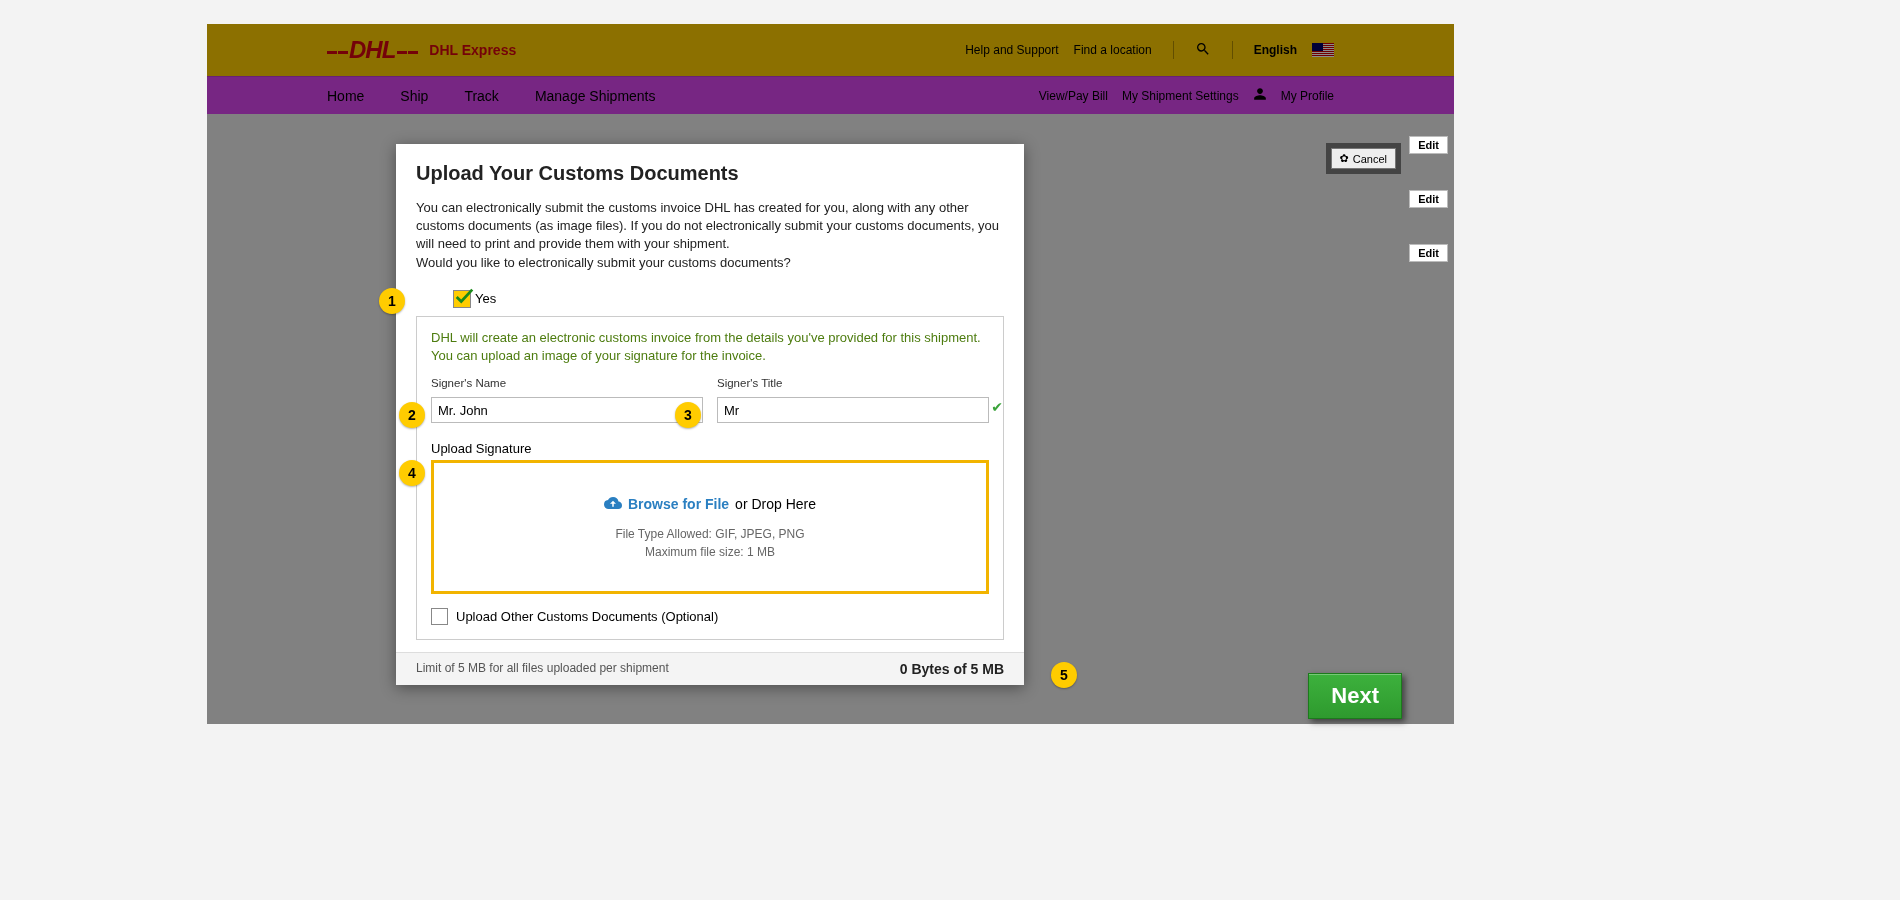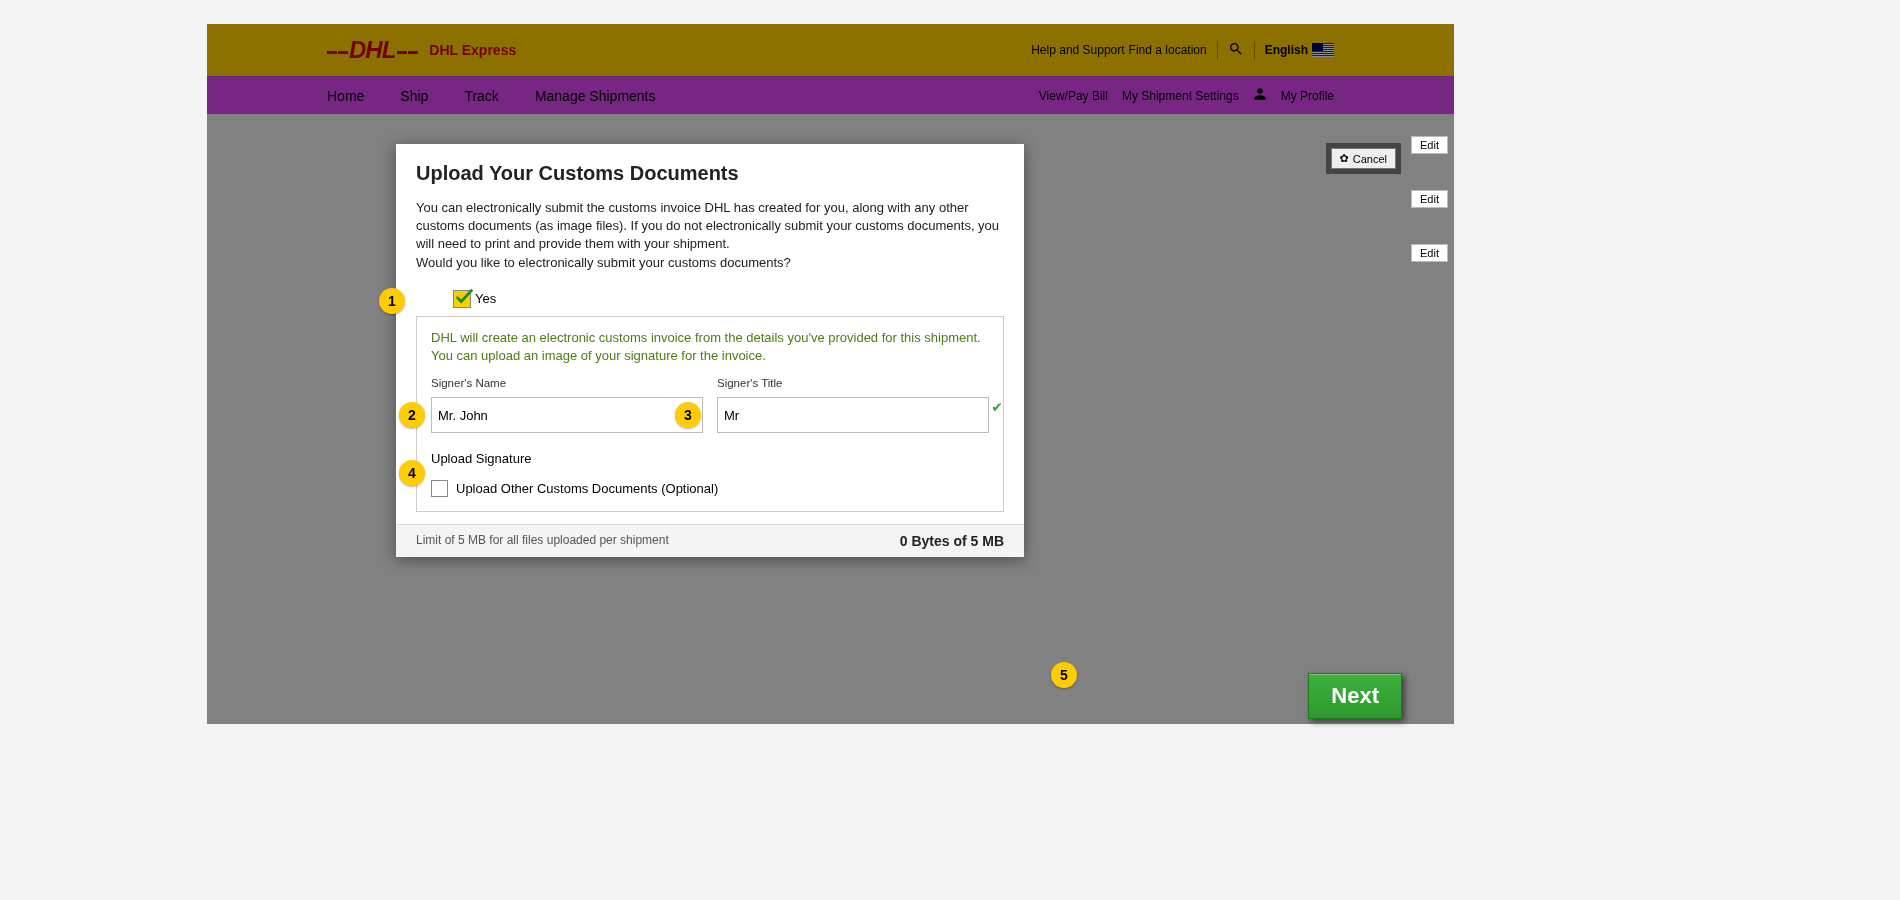--- a/index.html
+++ b/index.html
@@ -4,48 +4,48 @@
 <style>
   * { box-sizing: border-box; margin: 0; padding: 0; font-family: Arial, Helvetica, sans-serif; }
   body { background: #f3f3f3; width: 1900px; height: 900px; overflow: hidden; position: relative; }
   .app-shell { position: absolute; left: 207px; top: 24px; width: 1247px; height: 700px; background: #2a2a2a; }
   .overlay { position: absolute; inset: 0; background: rgba(0,0,0,0.45); }
   .topbar { position: relative; height: 52px; background: #ffcc00; display: flex; align-items: center; padding: 0 120px; }
   .overlay-top { position:absolute; left:0; top:0; width:100%; height:90px; background: rgba(0,0,0,0.45); z-index:5; pointer-events:none; }
   .dhl-logo { font-weight: bold; font-style: italic; color: #d40511; font-size: 24px; letter-spacing: -1px; }
   .dhl-logo span.stripe { display:inline-block; width:10px; height:3px; background:#d40511; margin-right:1px; position:relative; top:-4px;}
   .brand-text { color: #d40511; font-weight: bold; margin-left: 10px; font-size: 14px; }
-  .top-right { margin-left: auto; display: flex; align-items: center; gap: 4px; font-size: 12px; }
+  .top-right { margin-left: auto; display: flex; align-items: center; gap: 15px; font-size: 12px; }
   .top-right span { cursor: pointer; }
   .vsep { width:1px; height:18px; background: rgba(0,0,0,0.3); margin: 0 6px;}
   .search-ico svg, .prof-ico svg { fill:#000; }
   .flag { width:22px; height:14px; background: linear-gradient(to bottom,#cc0001 0 7%,#fff 7% 14%,#cc0001 14% 21%,#fff 21% 28%,#cc0001 28% 35%,#fff 35% 42%,#cc0001 42% 49%,#fff 49% 56%,#cc0001 56% 63%,#fff 63% 70%,#cc0001 70% 77%,#fff 77% 84%,#cc0001 84% 91%,#fff 91% 100%); position:relative;}
   .flag::before{content:"";position:absolute;left:0;top:0;width:11px;height:8px;background:#010066;}
   .navbar { position: relative; height: 38px; background: #d946ef; border-top: 1px solid rgba(0,0,0,0.12); display:flex; align-items:center; padding: 0 120px; font-size:14px;}
   .navbar .navitem { margin-right: 36px; cursor:pointer;}
   .nav-right { margin-left:auto; display:flex; align-items:center; gap:14px; font-size:12px;}
   .content-bg { position:relative; height: calc(100% - 90px); background: #ebebeb; }
   .side-buttons { position:absolute; right:6px; top:22px; display:flex; flex-direction:column; gap:36px; z-index:2;}
-  .mini-btn { font-size:11px; background:#fff; border:1px solid #bbb; padding:2px 8px; }
+  .mini-btn { font-size:11px; background:#fff; border:1px solid #bbb; padding:2px 8px;font-weight:bold; }
   .cancel-btn-wrap{ position:absolute; right:58px; top:34px; z-index:7;}
   .cancel-btn { background:#eee; border:1px solid #777; padding:3px 8px; font-size:11px; box-shadow:0 0 0 5px #444; display:flex; align-items:center; gap:4px;}
 
   .modal { position:absolute; left:189px; top:120px; width:628px; background:#fff; z-index:10; box-shadow:0 3px 14px rgba(0,0,0,0.4);}
   .modal .mpad { padding: 18px 20px 0 20px;}
   .modal h2 { font-size:20px; font-weight:bold; color:#222; margin-bottom:14px;}
   .modal .prose { font-size:13px; color:#222; line-height:1.4; margin-bottom:18px;}
   .yes-row { display:flex; align-items:center; gap:4px; margin-bottom:8px; font-size:13px;padding-left:37px;}
   .chk-yes { width:18px; height:18px; border:1px solid #888; background:#ffcc00; position:relative;}
   .chk-yes svg{position:absolute; left:-1px; top:-6px;}
   .panel { border:1px solid #ccc; padding:12px 14px 14px 14px; margin-bottom:2px;}
   .panel .info { font-size:13px; color:#4d7c0f; margin-bottom:12px; line-height:1.4;}
   .fields { display:flex; gap:14px; position:relative;}
   .fld { flex:1; }
   .fld label { font-size:11.5px; color:#333; display:block; margin-bottom:8px;}
-  .fld input { width:100%; border:1px solid #bbb; padding:4px 6px; font-size:13px; height:36px;}
+  .fld input { width:100%; border:1px solid #bbb; padding:4px 6px; font-size:13px; height:26px;}
   .check-valid { color:#3aa33a; font-size:14px; position:absolute; right:-14px; top:22px;}
   .upload-sec { margin-top:18px;}
   .upload-sec > label { font-size:13px; display:block; margin-bottom:4px;}
   .dropzone { border:3px solid #f2b400; height:134px; display:flex; flex-direction:column; align-items:center; justify-content:center; gap:10px;}
   .dz-line { font-size:14px; display:flex; align-items:center; gap:6px;}
   .dz-line .browse { color:#2a7fc1; font-weight:bold;}
   .cloud-ico svg{ fill:#2a7fc1;}
   .dz-sub { font-size:12px; color:#666; text-align:center; line-height:1.5;}
   .opt-row { margin-top:14px; display:flex; align-items:center; gap:8px; font-size:13px;}
   .chk-empty { width:17px; height:17px; border:1.5px solid #888;}
@@ -138,20 +138,33 @@
           </div>
           <div class="fld">
             <label>Signer's Title</label>
             <input type="text" value="Mr" style="">
           </div>
           <span class="check-valid">✔</span>
         </div>
 
         <div class="upload-sec">
           <label>Upload Signature</label>
+          <div class="dropzone">
+            <div class="dz-line">
+              <span class="cloud-ico"><svg width="18" height="18" viewBox="0 0 24 24">
+                    <path d="M19.35 10.04A7.49 7.49 0 0012 4a7.5 7.5 0 00-6.65 4.04A5.994 5.994 0 000 14a6 6 0 006 6h13a5 5 0 005-5c0-2.64-2.05-4.78-4.65-4.96zM13 13v4h-2v-4H8l4-4 4 4h-3z"></path>
+                  </svg></span>
+              <span class="browse">Browse for File</span>
+              <span>or Drop Here</span>
+            </div>
+            <div class="dz-sub">
+              <span>File Type Allowed: GIF, JPEG, PNG</span><br>
+              <span>Maximum file size: 1 MB</span>
+            </div>
+          </div>
         </div>
 
         <div class="opt-row">
           <span class="chk-empty"></span>
           <span>Upload Other Customs Documents (Optional)</span>
         </div>
       </div>
     </div>
     <div class="footer">
       <span>Limit of 5 MB for all files uploaded per shipment</span>

